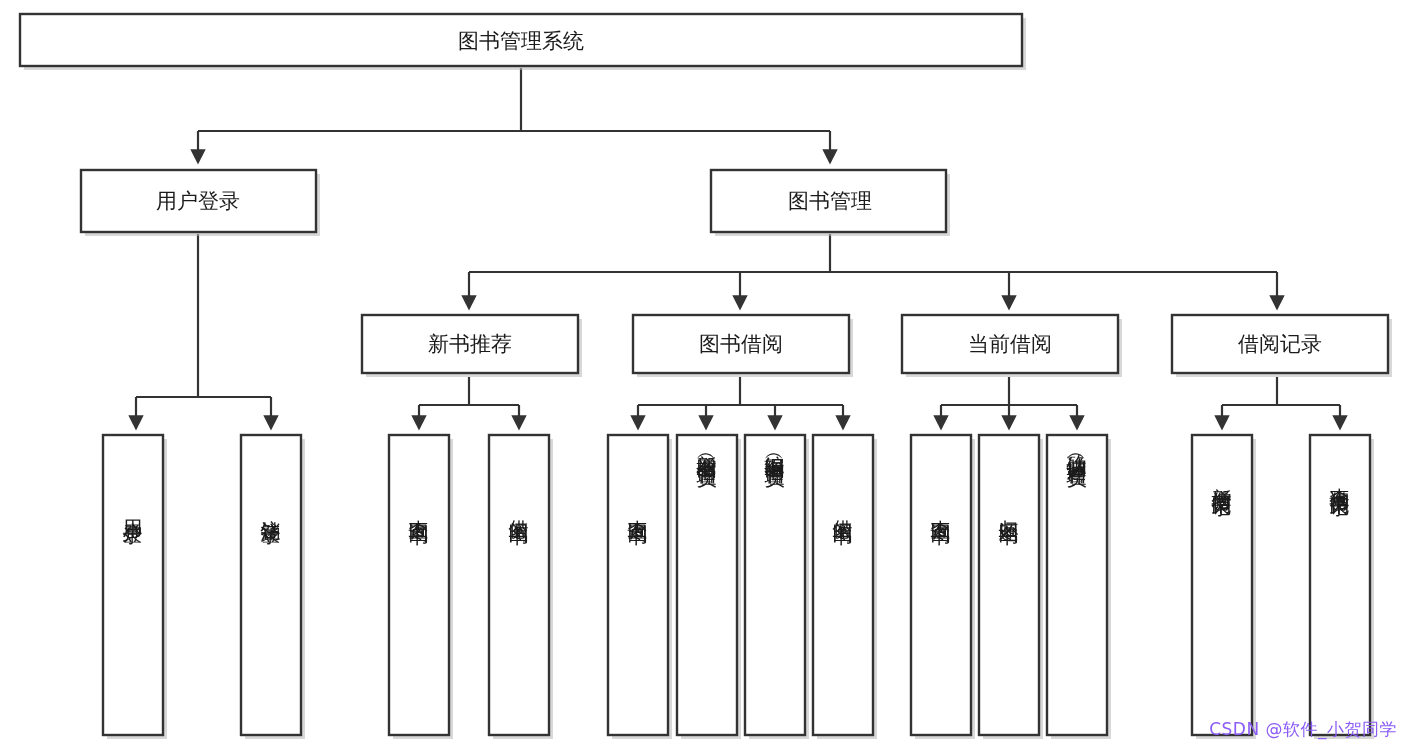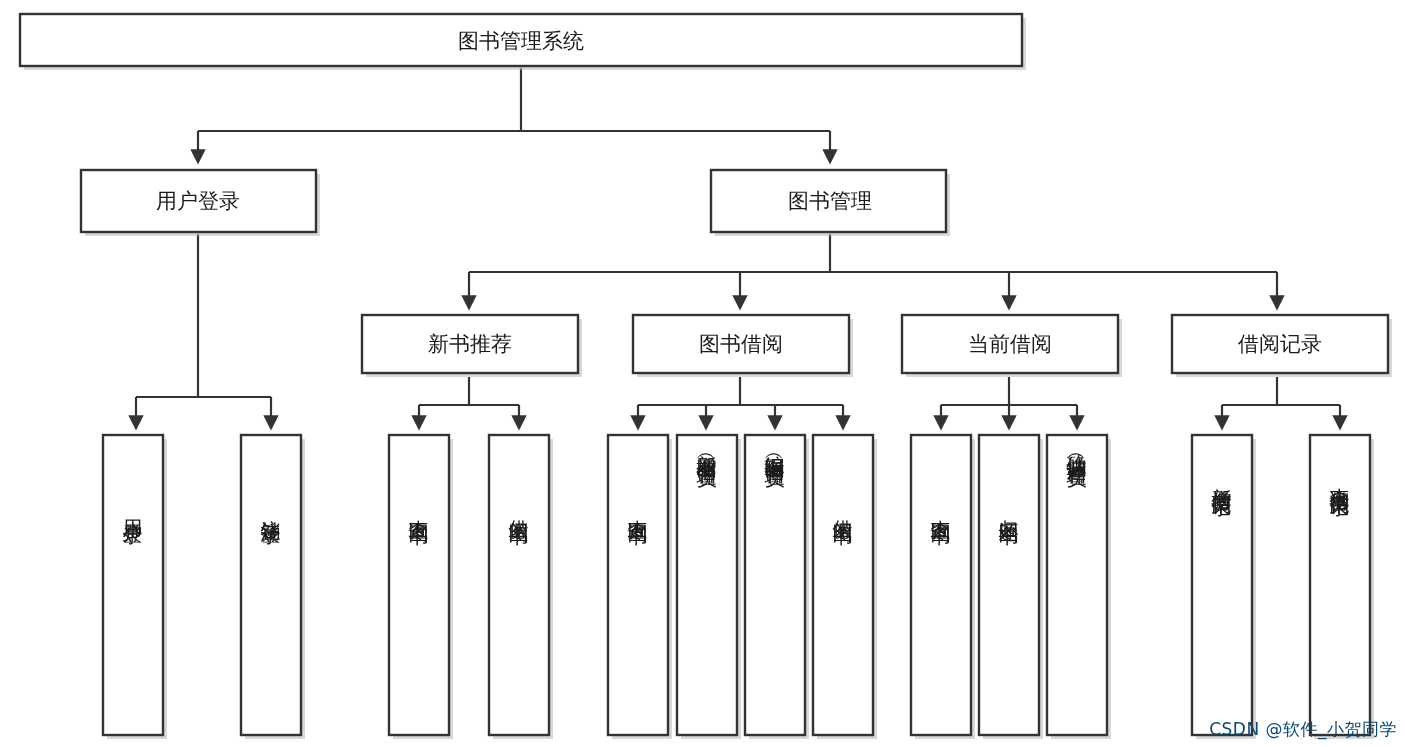--- a/index.html
+++ b/index.html
@@ -54,21 +54,21 @@
     text-anchor: middle;
     writing-mode: vertical-rl;
     letter-spacing: 2px;
   }
   .watermark {
     position: absolute;
     right: 8px;
     bottom: 6px;
     font-family: "DejaVu Sans", "Liberation Sans", sans-serif;
     font-size: 17px;
-    color: #0c4a6e;
+    color: #8b5cf6;
     white-space: nowrap;
     letter-spacing: 0.5px;
   }
 </style>
 </head>
 <body>
 
 <div id="diagram-root">
 
   <svg class="flow" viewBox="0 0 1405 747" xmlns="http://www.w3.org/2000/svg">

